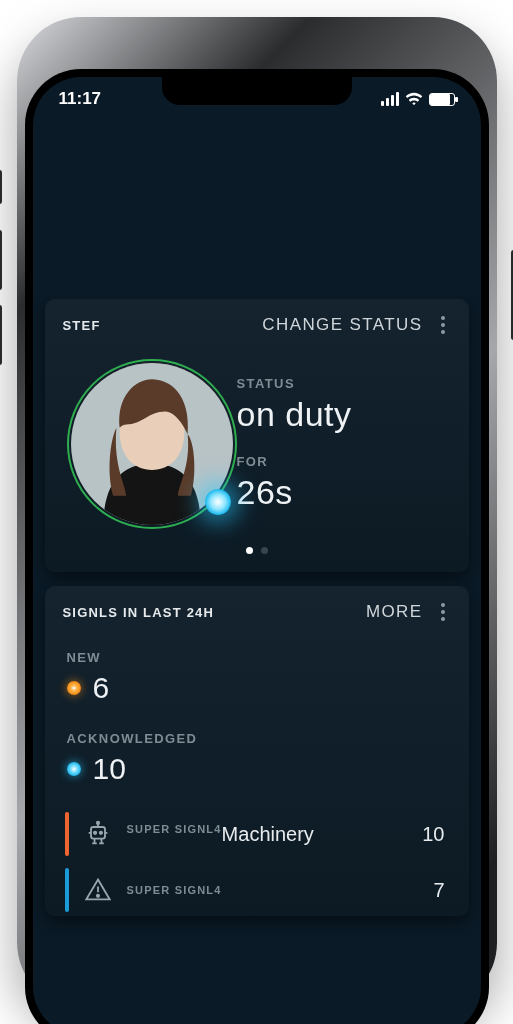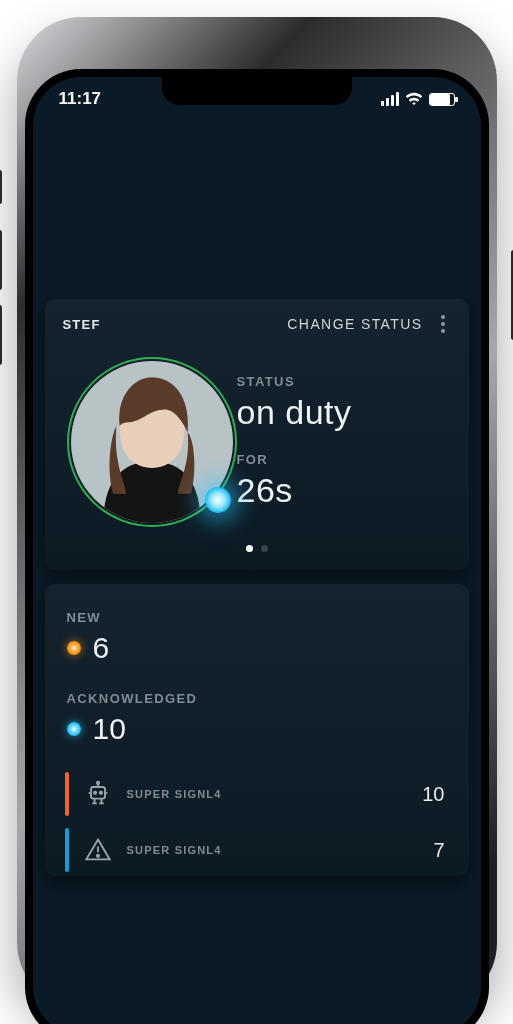--- a/index.html
+++ b/index.html
@@ -137,21 +137,21 @@
     box-shadow: 0 6px 14px rgba(0,0,0,.45);
     padding: 16px 18px 18px 18px;
     color: #fff;
   }
   .card-head {
     display: flex; align-items: center; justify-content: space-between;
     margin-bottom: 18px;
   }
   .card-title { font-size: 13px; font-weight: 700; letter-spacing: 1.2px; color: #e6eaec; }
   .card-head-right { display: flex; align-items: center; gap: 12px; }
-  .link { font-size: 14px; letter-spacing: 1.4px; color: #cfd6da; cursor: pointer; }
+  .link { font-size: 17px; letter-spacing: 1.4px; color: #cfd6da; cursor: pointer; }
   .kebab { width: 16px; display: flex; flex-direction: column; gap: 3px; align-items: center; cursor: pointer; }
   .kebab span { width: 4px; height: 4px; background: #8d9aa2; border-radius: 50%; }
 
   
   .user-body { display: flex; align-items: center; padding: 6px 4px 2px 4px; }
   .avatar-wrap { position: relative; width: 170px; height: 170px; flex-shrink:0; }
   .avatar-ring {
     position: absolute; inset: 0;
     border-radius: 50%;
     border: 2px solid #2fae4f;
@@ -281,20 +281,31 @@
                 </div>
               </div>
             </div>
             <div class="dots">
               <span class="active"></span>
                 <span></span>
             </div>
           </div>
 
           <div class="card" style="padding-bottom:0;">
+            <div class="card-head">
+              <div class="card-title">SIGNLS IN LAST 24H</div>
+              <div class="card-head-right">
+                <div class="link">MORE</div>
+                <div class="kebab">
+                    <span></span>
+                    <span></span>
+                    <span></span>
+                  </div>
+              </div>
+            </div>
 
             <div class="signals-body">
               <div class="sig-stats">
                 <div class="stat">
                   <div class="label">NEW</div>
                   <div class="row">
                     <div class="dot dot-new"></div>
                     <div class="num">6</div>
                   </div>
                 </div>
@@ -321,20 +332,21 @@
                       <line x1="4" y1="11" x2="6" y2="11"></line>
                       <line x1="18" y1="11" x2="20" y2="11"></line>
                       <line x1="9" y1="16" x2="9" y2="20"></line>
                       <line x1="15" y1="16" x2="15" y2="20"></line>
                       <line x1="7" y1="20" x2="11" y2="20"></line>
                       <line x1="13" y1="20" x2="17" y2="20"></line>
                     </svg>
                   </div>
                   <div class="cat-text">
                     <div class="cat-group">SUPER SIGNL4</div>
+                    <div class="cat-name">Machinery</div>
                   </div>
                   <div class="cat-count">10</div>
                 </div>
                 <div class="cat">
                   <div class="cat-bar" style="background:#1a9ad6"></div>
                   <div class="cat-icon">
                     <svg viewBox="0 0 24 24" width="28" height="28" fill="none" stroke="currentColor" stroke-width="1.6">
                       <path d="M12 3 L22 20 H2 Z"></path>
                       <line x1="12" y1="9" x2="12" y2="14"></line>
                       <circle cx="12" cy="17" r="1" fill="currentColor"></circle>

